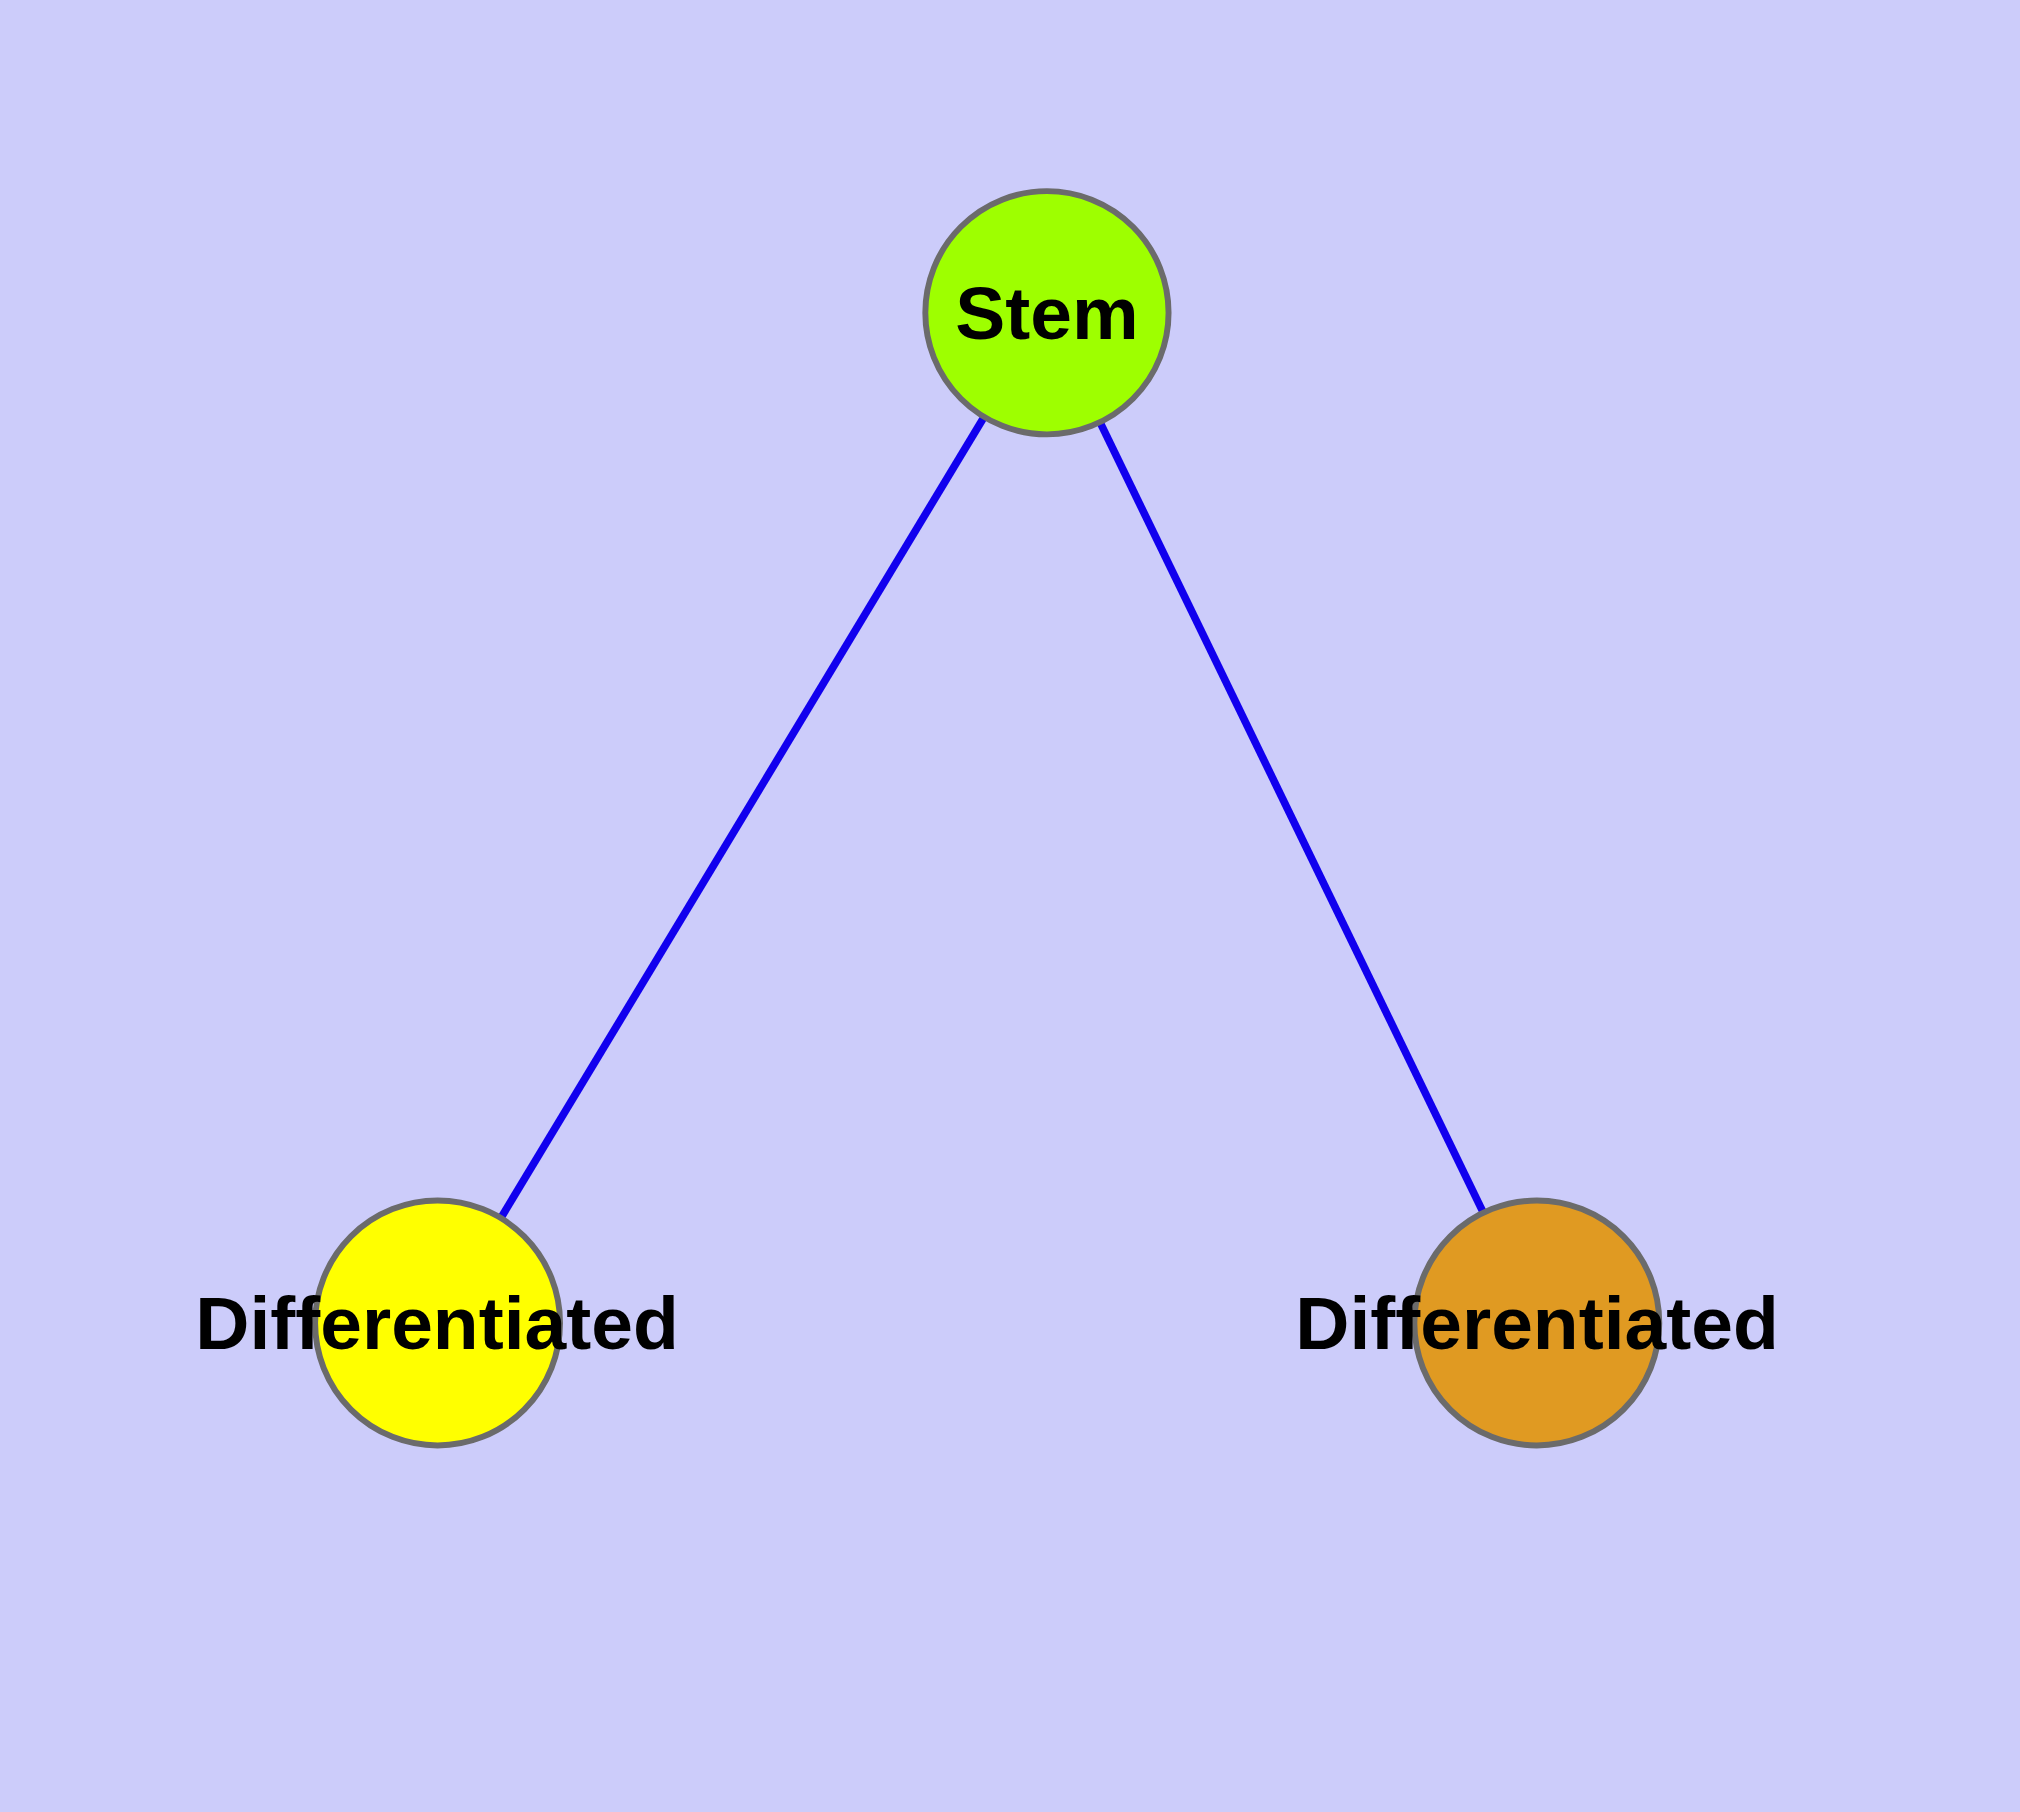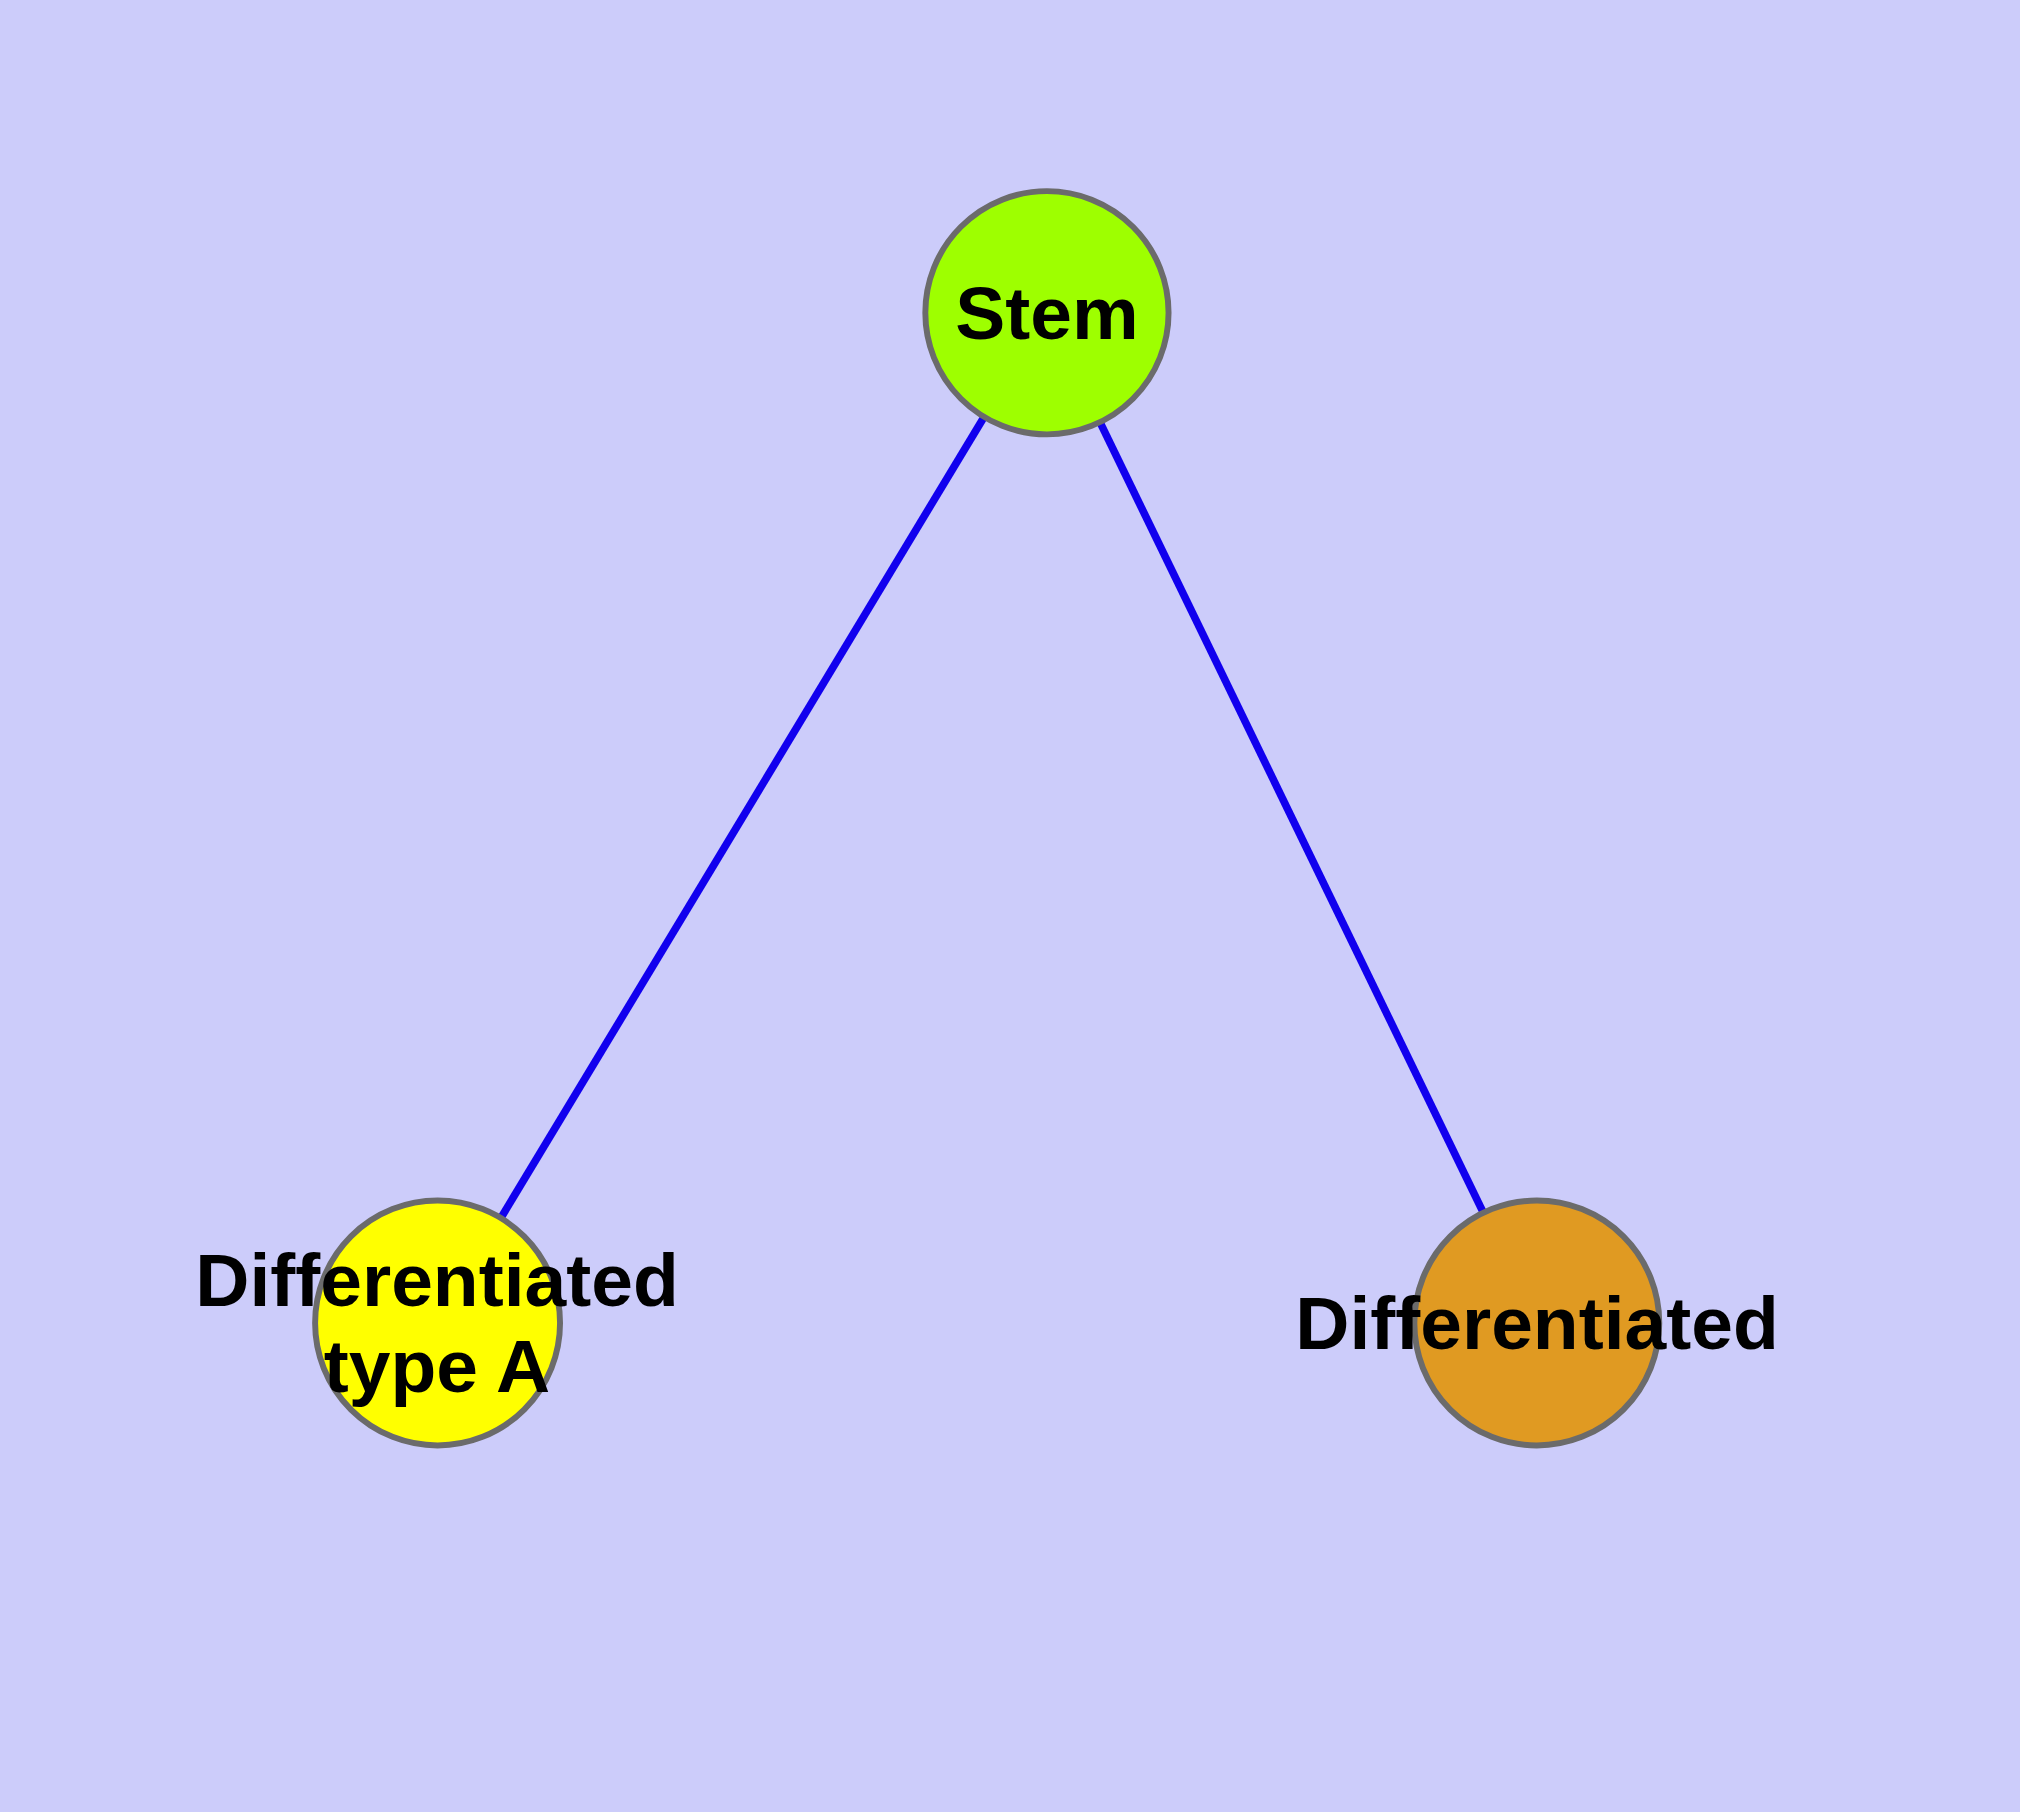--- a/index.html
+++ b/index.html
@@ -54,18 +54,18 @@
       </g>
     <g id="node-layer">
         <circle cx="1235" cy="369" r="143.5" fill="#9eff00" stroke="#6b6b6b" stroke-width="7"></circle>
         <circle cx="516" cy="1561" r="144.5" fill="#ffff00" stroke="#6b6b6b" stroke-width="7"></circle>
         <circle cx="1813" cy="1561" r="144.5" fill="#e09a22" stroke="#6b6b6b" stroke-width="7"></circle>
       </g>
   </svg>
 
   <div id="label-layer">
       <div class="node-label" style="left: 1047px; top: 313px; font-size: 75px; color: rgb(0, 0, 0);"><div>Stem</div></div>
-      <div class="node-label" style="left: 437px; top: 1323px; font-size: 75px; color: rgb(0, 0, 0);"><div>Differentiated</div><div>type A</div></div>
+      <div class="node-label" style="left: 437px; top: 1323px; font-size: 75px; color: rgb(0, 0, 0);"><div>Differentiated</div></div>
       <div class="node-label" style="left: 1537px; top: 1323px; font-size: 75px; color: rgb(0, 0, 0);"><div>Differentiated</div></div>
     </div>
 
 </div>
 
 
 </body></html>

